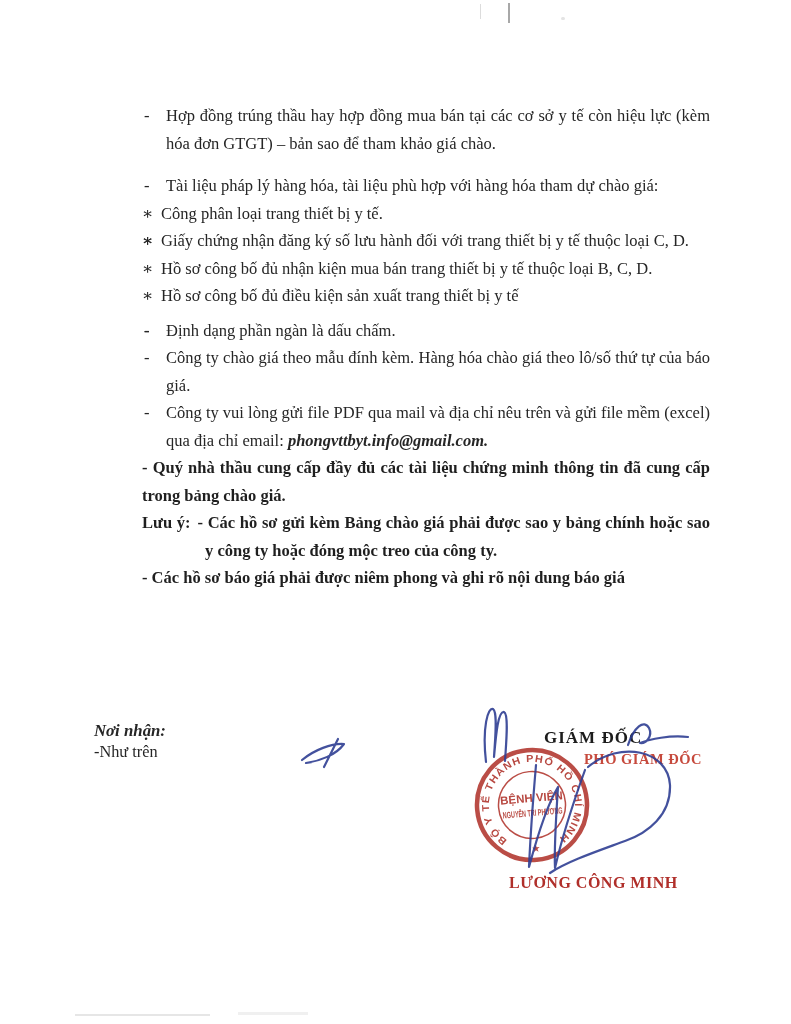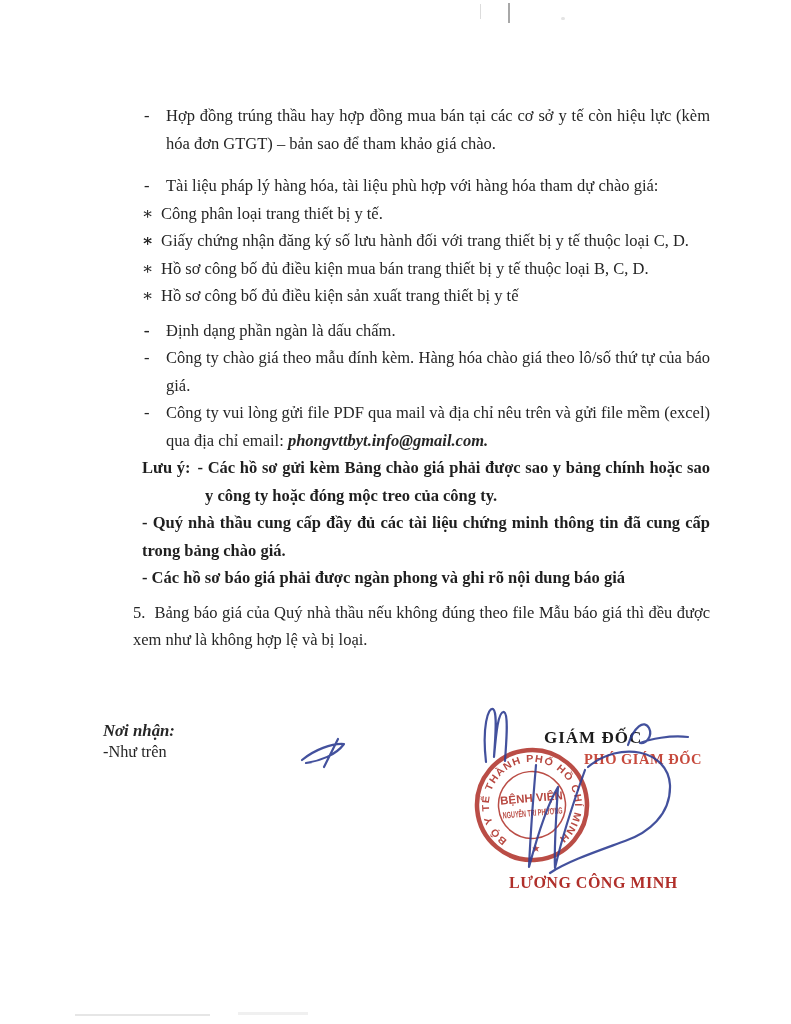--- a/index.html
+++ b/index.html
@@ -33,21 +33,21 @@
   .mt7{margin-top:7px !important;}
   .email{font-weight:bold;font-style:italic;}
   .note{font-weight:bold;color:#1f1f1f;}
   .note-first{padding-left:63px;text-indent:-63px;}
   .note-label{margin-right:7px;}
   .note-sub{margin-left:52px;}
   .item5{margin-top:7px !important;margin-left:-9px !important;width:577px;}
   .item5 .num{margin-right:9px;}
 
   
-  .recipients{position:absolute;left:103px;top:721px;font-size:16.3px;line-height:20.5px;}
+  .recipients{position:absolute;left:94px;top:721px;font-size:16.3px;line-height:20.5px;}
   .recipients .label{font-weight:bold;font-style:italic;font-size:16.8px;}
 
   
   .sig-text{position:absolute;white-space:nowrap;}
   .director{left:544px;top:728px;font-size:17px;font-weight:bold;letter-spacing:1px;color:#1c1c1c;}
   .deputy{left:584px;top:751px;font-size:14.5px;font-weight:bold;letter-spacing:.5px;color:var(--deputy_red,#c23b2d);opacity:.92;}
   .signer{left:509px;top:874px;font-size:16px;font-weight:bold;letter-spacing:.5px;color:var(--name_red,#b02f2a);}
 
   .sig-art{position:absolute;left:280px;top:695px;width:440px;height:210px;pointer-events:none;z-index:5;}
   .stamp-stroke{fill:none;stroke:var(--stamp_red,#b23a32);opacity:.9;}
@@ -84,21 +84,21 @@
     </p>
     <p class="star-item">
       <span class="marker">∗</span>
     </p>
     <p class="star-item">
       <span class="marker">∗</span>
       <span>Giấy chứng nhận đăng ký số lưu hành đối với trang thiết bị y tế thuộc loại C, D.</span>
     </p>
     <p class="star-item">
       <span class="marker">∗</span>
-      <span>Hồ sơ công bố đủ điều kiện mua bán trang thiết bị y tế thuộc loại B, C, D.</span>
+      <span>Hồ sơ công bố đủ nhận kiện mua bán trang thiết bị y tế thuộc loại B, C, D.</span>
     </p>
     <p class="star-item">
       <span class="marker">∗</span>
       <span>Hồ sơ công bố đủ điều kiện sản xuất trang thiết bị y tế</span>
     </p>
 
     <p class="dash-item mt7">
       <span class="marker">-</span>
     </p>
     <p class="dash-item">
@@ -107,33 +107,30 @@
     </p>
     <p class="dash-item">
       <span class="marker">-</span>
       <span>Công ty chào giá theo mẫu đính kèm. Hàng hóa chào giá theo lô/số thứ tự của báo giá.</span>
     </p>
     <p class="dash-item">
       <span class="marker">-</span>
       <span>Công ty vui lòng gửi file PDF qua mail và địa chỉ nêu trên và gửi file mềm (excel) qua địa chỉ email: </span><span class="email">phongvttbyt.info@gmail.com.</span>
     </p>
 
+    <p class="note note-sub">
+      <span>- Quý nhà thầu cung cấp đầy đủ các tài liệu chứng minh thông tin đã cung cấp trong bảng chào giá.</span>
+    </p>
     <p class="note note-first">
       <span class="note-label">Lưu ý:</span><span>- Các hồ sơ gửi kèm Bảng chào giá phải được sao y bảng chính hoặc sao y công ty hoặc đóng mộc treo của công ty.</span>
     </p>
     <p class="note note-sub">
-      <span>- Quý nhà thầu cung cấp đầy đủ các tài liệu chứng minh thông tin đã cung cấp trong bảng chào giá.</span>
-    </p>
-    <p class="note note-sub">
-      <span>- Các hồ sơ báo giá phải được ngàn phong và ghi rõ nội dung báo giá</span>
+      <span>- Các hồ sơ báo giá phải được niêm phong và ghi rõ nội dung báo giá</span>
     </p>
 
-    <p class="item5">
-      <span class="num">5.</span><span>Bảng báo giá của Quý nhà thầu nếu không đúng theo file Mẫu báo giá thì đều được xem như là không hợp lệ và bị loại.</span>
-    </p>
   </div>
 
   <div class="recipients">
     <div class="label">Nơi nhận:</div>
     <div>-Như trên</div>
   </div>
 
   <div class="sig-text director">GIÁM ĐỐC</div>
   <div class="sig-text deputy">PHÓ GIÁM ĐỐC</div>
   <div class="sig-text signer">LƯƠNG CÔNG MINH</div>

